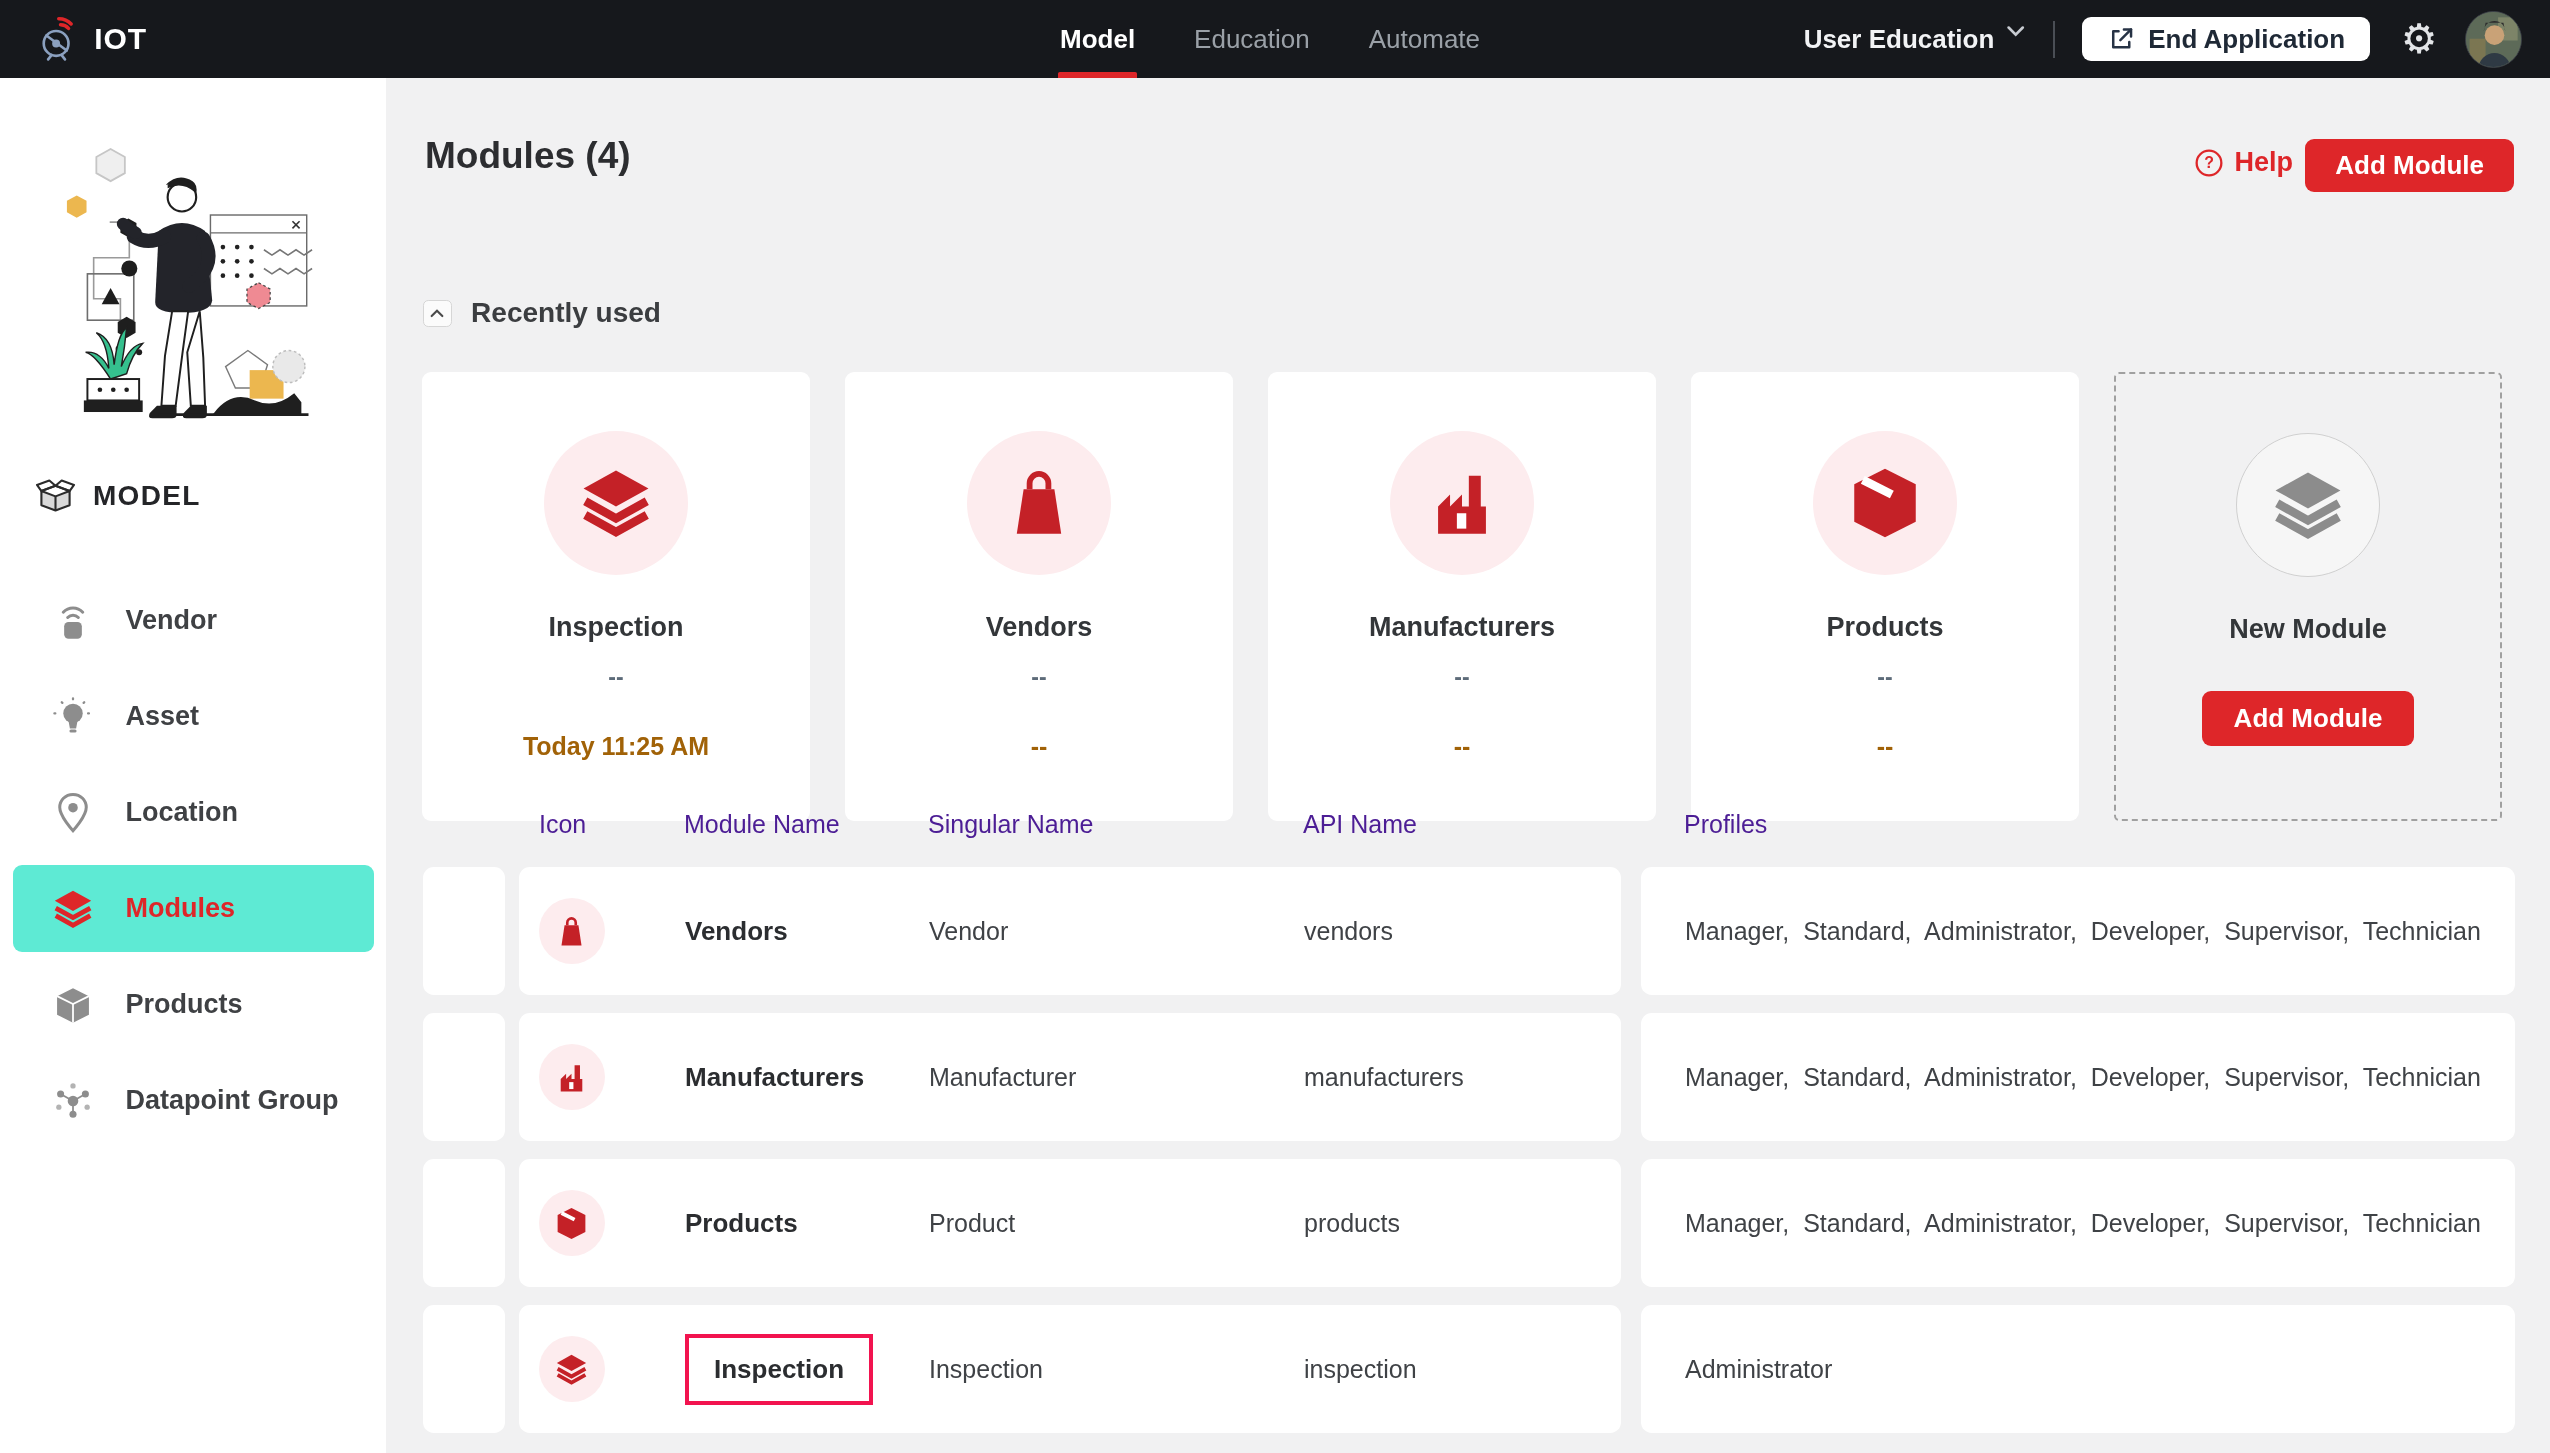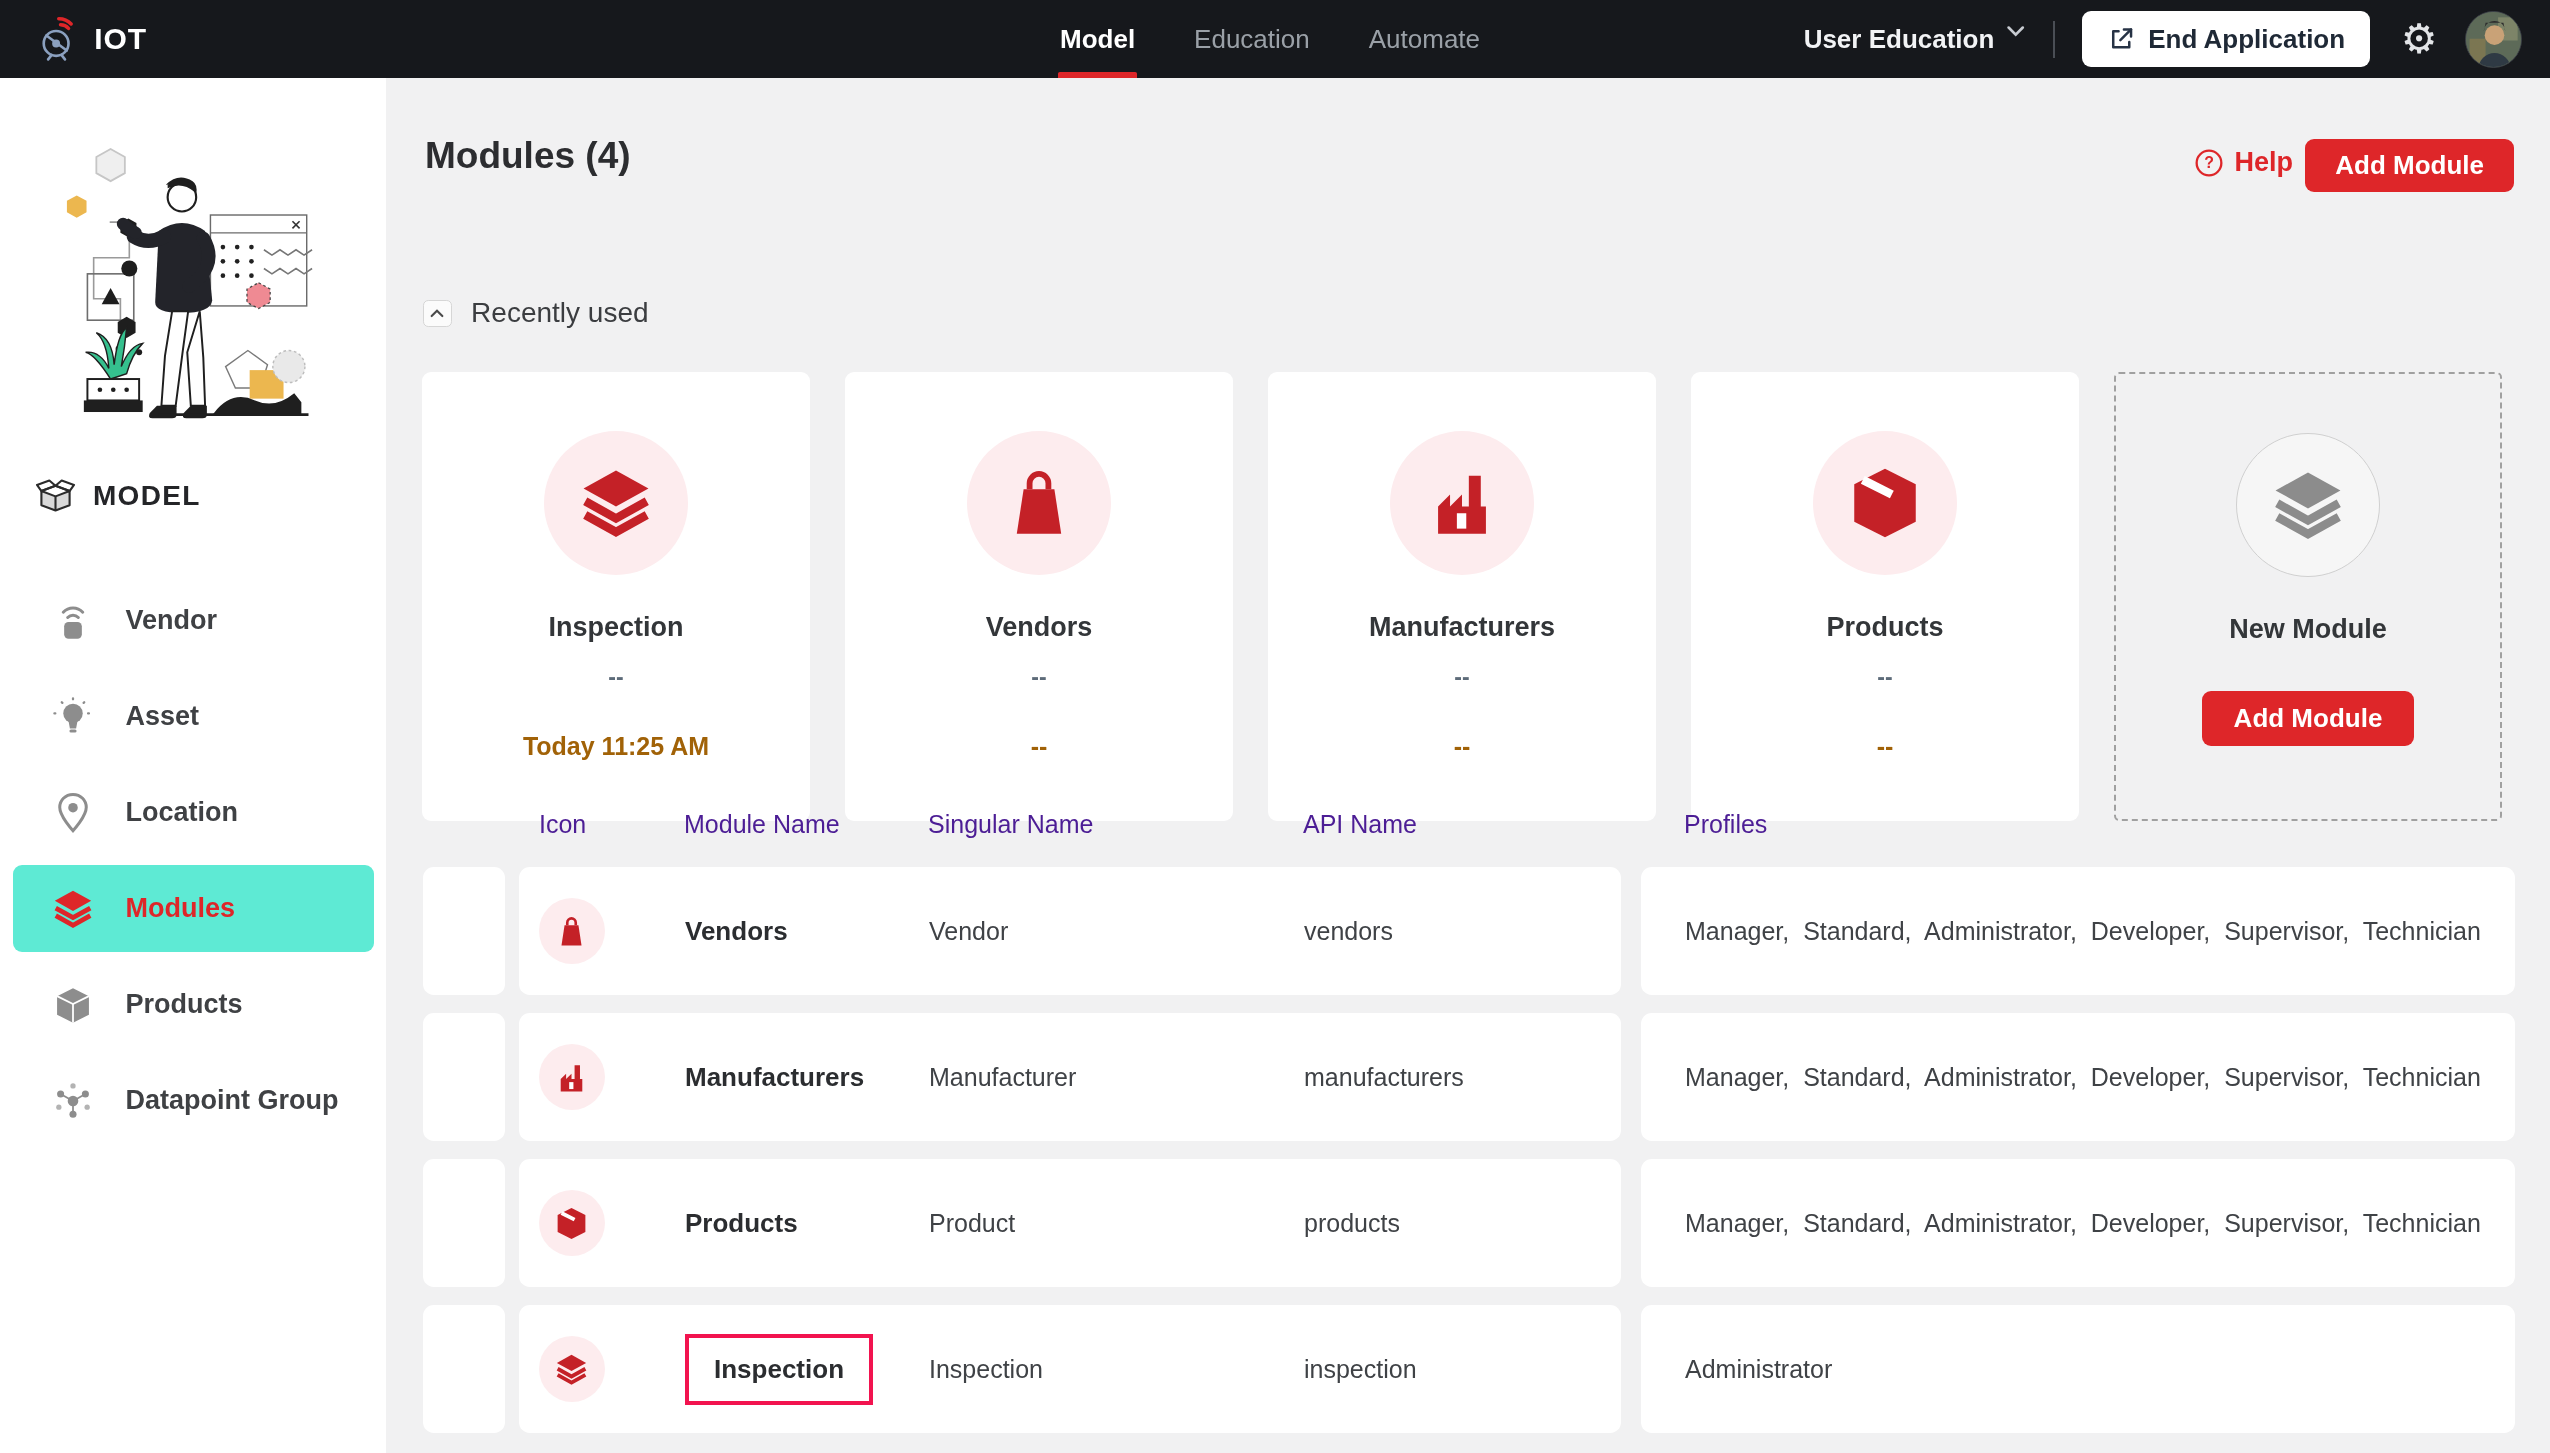--- a/index.html
+++ b/index.html
@@ -25,21 +25,21 @@
     font-size:26px; color:#9aa0a7; cursor:pointer; }
   .nav-tab.active { color:#ffffff; font-weight:600; }
   .nav-tab.active .tab-underline {
     position:absolute; left:-1.8px; right:-1.8px; bottom:0; height:6.2px;
     background:var(--accent-red,#de2629); border-radius:1.8px 1.8px 0 0; }
   .nav-right { position:absolute; right:28.5px; top:0; height:78px; display:flex; align-items:center; gap:27px; }
   .user-education { display:flex; align-items:flex-start; gap:10.7px; color:#f2f3f5;
     font-size:26px; font-weight:600; cursor:pointer; }
   .nav-divider { width:1.8px; height:37px; background:#4a4e55; }
   .end-app-btn { display:flex; align-items:center; gap:12.5px; background:#ffffff;
-    border:none; border-radius:9px; height:56px; padding:16px 25px;
+    border:none; border-radius:9px; height:44px; padding:16px 25px;
     font-size:26px; font-weight:600; color:#1f2936; cursor:pointer;
     font-family:inherit; }
   .gear { font-family:"DejaVu Sans",sans-serif; font-size:41px; color:#e3e5e8;
     line-height:1; cursor:pointer; margin-left:3.6px; }
   .avatar { width:57px; height:57px; border-radius:50%; overflow:hidden; cursor:pointer;
     border:1.8px solid #3a3e45; background:#566157; position:relative; }
 
   
   .sidebar { position:absolute; left:0; top:78px; width:386px; height:1375px; background:#ffffff; }
   .illustration { position:absolute; left:25px; top:55px; width:337px; height:312px; }
@@ -56,21 +56,21 @@
   .main { position:absolute; left:386px; top:78px; width:2165px; height:1375px; }
   .page-title { position:absolute; left:39px; top:57px; font-size:37px; font-weight:700; color:#2c2d30; }
   .help-link { position:absolute; right:258px; top:69px; display:flex; align-items:center; gap:10.7px;
     color:var(--accent-red,#de2629); font-size:27px; font-weight:600; cursor:pointer; }
   .add-module-btn { position:absolute; right:37px; top:61px; height:53px; padding:0 30px;
     background:var(--accent-red,#de2629); color:#fff; border:none; border-radius:9px;
     font-size:26px; font-weight:600; cursor:pointer; font-family:inherit; }
   .recently { position:absolute; left:37px; top:219px; display:flex; align-items:center; gap:19.6px; }
   .collapse-box { width:28.5px; height:27px; background:#fbfbfb; border:1.8px solid #d6d6d6;
     border-radius:5.3px; display:flex; align-items:center; justify-content:center; cursor:pointer; }
-  .recently .label { font-size:28px; font-weight:400; color:#3b3d40; }
+  .recently .label { font-size:28px; font-weight:700; color:#3b3d40; }
 
   
   .cards { position:absolute; left:36px; top:216px; width:2093px; display:flex; gap:35px; margin-top:78px; }
   .card { width:388px; height:449px; background:#fff; border-radius:9px; cursor:pointer;
     display:flex; flex-direction:column; align-items:center; }
   .card .circle { margin-top:59px; width:144px; height:144px; border-radius:50%;
     background:var(--icon-circle-bg,#fdecee); display:flex; align-items:center; justify-content:center; }
   .card .c-name { margin-top:37px; font-size:27px; font-weight:700; color:#333639; }
   .card .c-line1 { margin-top:21.4px; font-size:23px; font-weight:700; color:#5d6b79; }
   .card .c-line2 { margin-top:41px; font-size:25px; font-weight:600; color:#a16207; }

